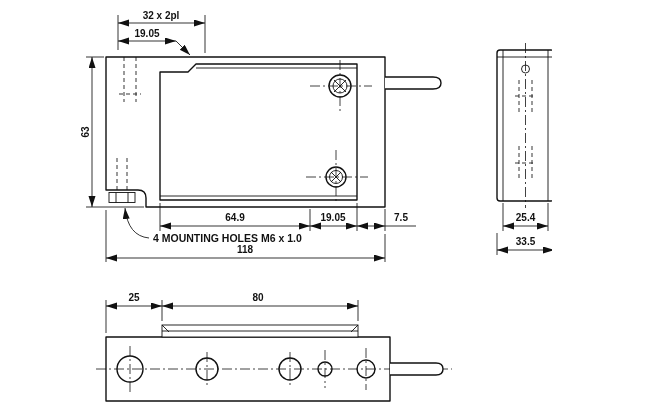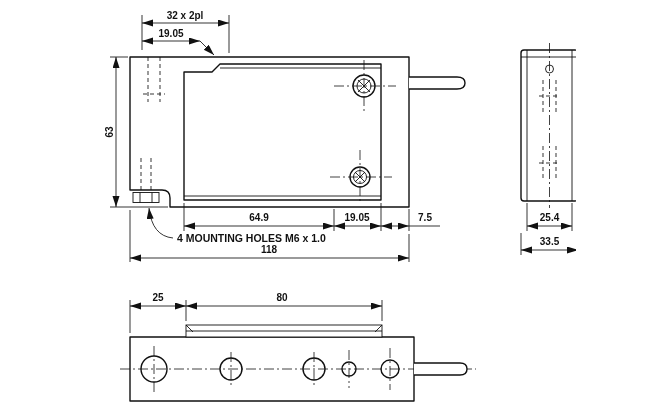--- a/index.html
+++ b/index.html
@@ -2,21 +2,20 @@
 <html><head>
 <meta charset="utf-8">
 <style>
   html,body{margin:0;padding:0;background:#fff;}
   .canvas{
     position:relative;
     width:552px;height:418px;
     background:#ffffff;
     font-family:"Liberation Sans", sans-serif;
     overflow:hidden;
-    margin-left:24px;
   }
   svg{display:block}
   .obj{fill:none;stroke:#111;stroke-width:1.4;stroke-linejoin:round;stroke-linecap:round}
   .objw{fill:#fff;stroke:#111;stroke-width:1.4;stroke-linejoin:round}
   .thin{fill:none;stroke:#111;stroke-width:0.9;stroke-linejoin:round}
   .thinw{fill:#fff;stroke:#111;stroke-width:0.9}
   .dim{fill:none;stroke:#111;stroke-width:0.85}
   .cl{fill:none;stroke:#111;stroke-width:0.8;stroke-dasharray:10 3 2 3}
   .hid{fill:none;stroke:#111;stroke-width:0.85;stroke-dasharray:4 3}
   text.t{font:bold 10px "Liberation Sans", sans-serif;fill:#111}

